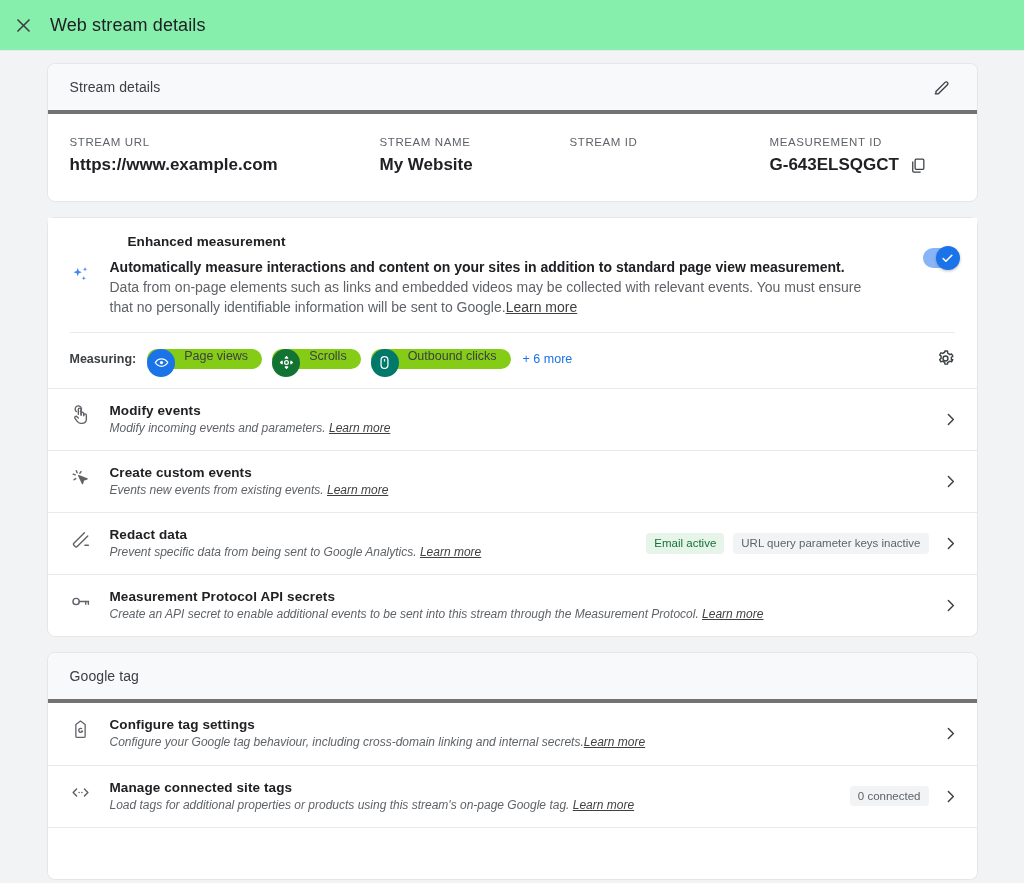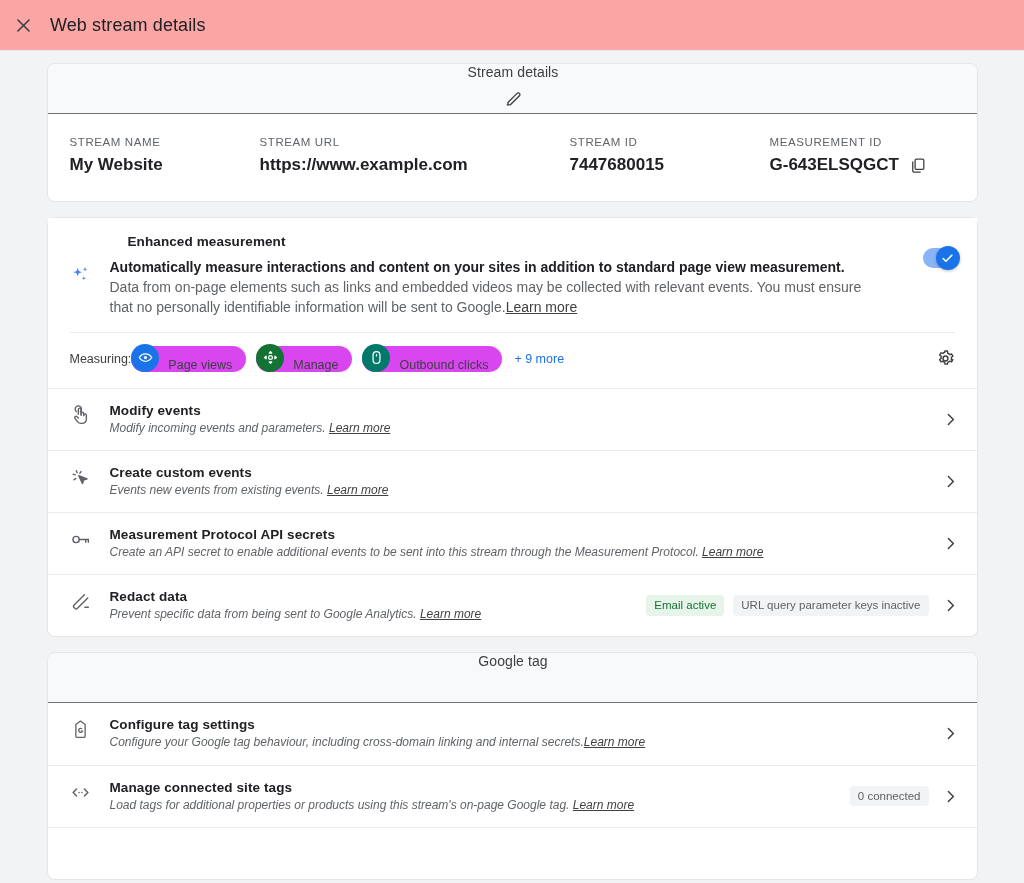--- a/index.html
+++ b/index.html
@@ -8,21 +8,21 @@
     width: 1024px; height: 883px;
     background: #f1f3f4;
     font-family: "Liberation Sans", sans-serif;
     -webkit-font-smoothing: antialiased;
   }
   body { overflow: hidden; }
 
   
   .topbar {
     height: 51px;
-    background: #fca5a5;
+    background: #86efac;
     display: flex;
     align-items: center;
     padding: 0 0 0 6px;
     border-bottom: 1px solid #e8eaed;
   }
   .close-btn {
     width: 34px; height: 34px;
     display: flex; align-items: center; justify-content: center;
     border-radius: 50%;
     cursor: pointer;
@@ -48,27 +48,26 @@
     border-radius: 8px;
     margin: 0 auto;
     width: 931px;
     box-shadow: 0 0 0 0 rgba(0,0,0,0);
   }
   .card-gap-top-1 { margin-top: 12px; }
   .card-gap { margin-top: 15px; }
 
   .card-header {
     background: #f8f9fa;
-    border-bottom: 1px solid #737373;
+    border-bottom: 4px solid #737373;
     border-radius: 8px 8px 0 0;
     height: 50px;
     display: flex;
     align-items: center;
     padding: 0 20px 0 22px;
-    flex-direction: column;
   }
   .card-header-title {
     font-size: 14px;
     color: #3c4043;
     flex: 1 1 auto;
     letter-spacing: 0.1px;
   }
   .header-action {
     width: 30px; height: 30px;
     display: flex; align-items: center; justify-content: center;
@@ -214,29 +213,30 @@
   }
 
   .measuring-row {
     display: flex;
     align-items: center;
     padding: 13px 18px 16px 22px;
   }
   .measuring-label {
     font-size: 12.5px;
     color: #3c4043;
-    font-weight: normal;
+    font-weight: bold;
+    margin-right: 11px;
     white-space: nowrap;
   }
   .chip {
     display: inline-flex;
-    align-items: flex-end;
-    background: #d946ef;
+    align-items: flex-start;
+    background: #84cc16;
     border-radius: 14px;
-    height: 26px;
+    height: 20px;
     padding-right: 14px;
     margin-right: 10px;
     cursor: pointer;
   }
   .chip-ico {
     width: 28px; height: 28px;
     border-radius: 50%;
     display: flex; align-items: center; justify-content: center;
     flex: 0 0 auto;
   }
@@ -290,31 +290,30 @@
   <div class="card card-gap-top-1">
     <div class="card-header">
       <div class="card-header-title">Stream details</div>
       <div class="header-action">
         <svg width="19" height="19" viewBox="0 0 24 24" fill="none" stroke="currentColor" stroke-width="1.7" stroke-linecap="round" stroke-linejoin="round">
           <path d="M4 20h4L19.5 8.5a2.1 2.1 0 0 0-3-3L5 17v3z"></path>
         </svg>
       </div>
     </div>
     <div class="stream-fields">
+      <div class="field f2">
+        <div class="field-label">STREAM URL</div>
+        <div class="field-value">https://www.example.com</div>
+      </div>
       <div class="field f1">
         <div class="field-label">STREAM NAME</div>
         <div class="field-value">My Website</div>
       </div>
-      <div class="field f2">
-        <div class="field-label">STREAM URL</div>
-        <div class="field-value">https://www.example.com</div>
-      </div>
       <div class="field f3">
         <div class="field-label">STREAM ID</div>
-        <div class="field-value">7447680015</div>
       </div>
       <div class="field f4">
         <div class="field-label">MEASUREMENT ID</div>
         <div class="field-value">
           <span>G-643ELSQGCT</span>
           <span class="copy-btn">
             <svg width="19" height="19" viewBox="0 0 24 24" fill="none" stroke="currentColor" stroke-width="1.6" stroke-linejoin="round">
               <rect x="9" y="4" width="11" height="13" rx="1.4"></rect>
               <path d="M6 7v12a1.4 1.4 0 0 0 1.4 1.4H16"></path>
             </svg>
@@ -371,34 +370,34 @@
         <div class="chip">
           <span class="chip-ico" style="background:#137333;">
             <svg width="15" height="15" viewBox="0 0 24 24" fill="none" stroke="#ffffff" stroke-width="2" stroke-linecap="round" stroke-linejoin="round">
               <circle cx="12" cy="12" r="3"></circle>
               <polyline points="12 2.5 14 5 10 5 12 2.5"></polyline>
               <polyline points="12 21.5 14 19 10 19 12 21.5"></polyline>
               <polyline points="2.5 12 5 10 5 14 2.5 12"></polyline>
               <polyline points="21.5 12 19 10 19 14 21.5 12"></polyline>
             </svg>
           </span>
-          <span class="chip-label">Manage</span>
+          <span class="chip-label">Scrolls</span>
         </div>
 
         <div class="chip">
           <span class="chip-ico" style="background:#00796b;">
             <svg width="15" height="15" viewBox="0 0 24 24" fill="none" stroke="#ffffff" stroke-width="2" stroke-linejoin="round">
               <rect x="6.5" y="2.5" width="11" height="19" rx="5.5"></rect>
               <line x1="12" y1="6.5" x2="12" y2="10.5"></line>
             </svg>
           </span>
           <span class="chip-label">Outbound clicks</span>
         </div>
 
-        <div class="more-link">+ 9 more</div>
+        <div class="more-link">+ 6 more</div>
 
         <div class="measuring-spacer"></div>
 
         <div class="gear-btn">
           <svg width="19" height="19" viewBox="0 0 24 24" fill="none" stroke="currentColor" stroke-width="1.8" stroke-linejoin="round">
             <circle cx="12" cy="12" r="3.1"></circle>
             <path d="M19.4 13.5l.1-1.5-.1-1.5 1.9-1.4-1.6-2.8-2.2.8a7.5 7.5 0 0 0-2.6-1.5L14.5 2.5h-3.2L11 4.1a7.5 7.5 0 0 0-2.6 1.5l-2.2-.8-1.6 2.8L6.5 9a9 9 0 0 0 0 3l-1.9 1.4 1.6 2.8 2.2-.8a7.5 7.5 0 0 0 2.6 1.5l.3 2.2h3.2l.3-2.2a7.5 7.5 0 0 0 2.6-1.5l2.2.8 1.6-2.8z"></path>
           </svg>
         </div>
       </div>
@@ -445,60 +444,60 @@
           <svg width="17" height="17" viewBox="0 0 24 24" fill="none" stroke="currentColor" stroke-width="2.1" stroke-linecap="round" stroke-linejoin="round">
               <polyline points="9 5 16 12 9 19"></polyline>
             </svg>
         </div>
       </div>
     </div>
 
     <div class="row">
       <div class="row-icon">
         <svg width="21" height="21" viewBox="0 0 24 24" fill="none" stroke="currentColor" stroke-width="1.6" stroke-linecap="round" stroke-linejoin="round">
-          <circle cx="7" cy="12" r="3.6"></circle>
-          <line x1="10.6" y1="12" x2="21" y2="12"></line>
-          <line x1="18" y1="12" x2="18" y2="15.2"></line>
-          <line x1="21" y1="12" x2="21" y2="15.2"></line>
-        </svg>
-      </div>
-      <div class="row-body">
-        <div class="row-title">Measurement Protocol API secrets</div>
-        <div class="row-desc"><span>Create an API secret to enable additional events to be sent into this stream through the Measurement Protocol.</span> <span class="learn">Learn more</span></div>
-      </div>
-      <div class="row-right">
-        <div class="chevron">
-          <svg width="17" height="17" viewBox="0 0 24 24" fill="none" stroke="currentColor" stroke-width="2.1" stroke-linecap="round" stroke-linejoin="round">
-              <polyline points="9 5 16 12 9 19"></polyline>
-            </svg>
-        </div>
-      </div>
-    </div>
-
-    <div class="row">
-      <div class="row-icon">
-        <svg width="21" height="21" viewBox="0 0 24 24" fill="none" stroke="currentColor" stroke-width="1.6" stroke-linecap="round" stroke-linejoin="round">
           <path d="M16.5 4.2L4.4 16.3a1.6 1.6 0 0 0 0 2.3l1.5 1.5a1.6 1.6 0 0 0 2.3 0L20.3 8"></path>
           <line x1="17" y1="18.6" x2="21" y2="18.6"></line>
         </svg>
       </div>
       <div class="row-body">
         <div class="row-title">Redact data</div>
         <div class="row-desc"><span>Prevent specific data from being sent to Google Analytics.</span> <span class="learn">Learn more</span></div>
       </div>
       <div class="row-right">
         <span class="badge badge-green">Email active</span>
         <span class="badge badge-grey">URL query parameter keys inactive</span>
         <div class="chevron">
           <svg width="17" height="17" viewBox="0 0 24 24" fill="none" stroke="currentColor" stroke-width="2.1" stroke-linecap="round" stroke-linejoin="round">
               <polyline points="9 5 16 12 9 19"></polyline>
             </svg>
         </div>
       </div>
     </div>
+
+    <div class="row">
+      <div class="row-icon">
+        <svg width="21" height="21" viewBox="0 0 24 24" fill="none" stroke="currentColor" stroke-width="1.6" stroke-linecap="round" stroke-linejoin="round">
+          <circle cx="7" cy="12" r="3.6"></circle>
+          <line x1="10.6" y1="12" x2="21" y2="12"></line>
+          <line x1="18" y1="12" x2="18" y2="15.2"></line>
+          <line x1="21" y1="12" x2="21" y2="15.2"></line>
+        </svg>
+      </div>
+      <div class="row-body">
+        <div class="row-title">Measurement Protocol API secrets</div>
+        <div class="row-desc"><span>Create an API secret to enable additional events to be sent into this stream through the Measurement Protocol.</span> <span class="learn">Learn more</span></div>
+      </div>
+      <div class="row-right">
+        <div class="chevron">
+          <svg width="17" height="17" viewBox="0 0 24 24" fill="none" stroke="currentColor" stroke-width="2.1" stroke-linecap="round" stroke-linejoin="round">
+              <polyline points="9 5 16 12 9 19"></polyline>
+            </svg>
+        </div>
+      </div>
+    </div>
   </div>
 
   <div class="card card-gap">
     <div class="card-header">
       <div class="card-header-title">Google tag</div>
     </div>
 
     <div class="row">
       <div class="row-icon">
         <svg width="21" height="21" viewBox="0 0 24 24" fill="none" stroke="currentColor" stroke-width="1.5" stroke-linejoin="round">

